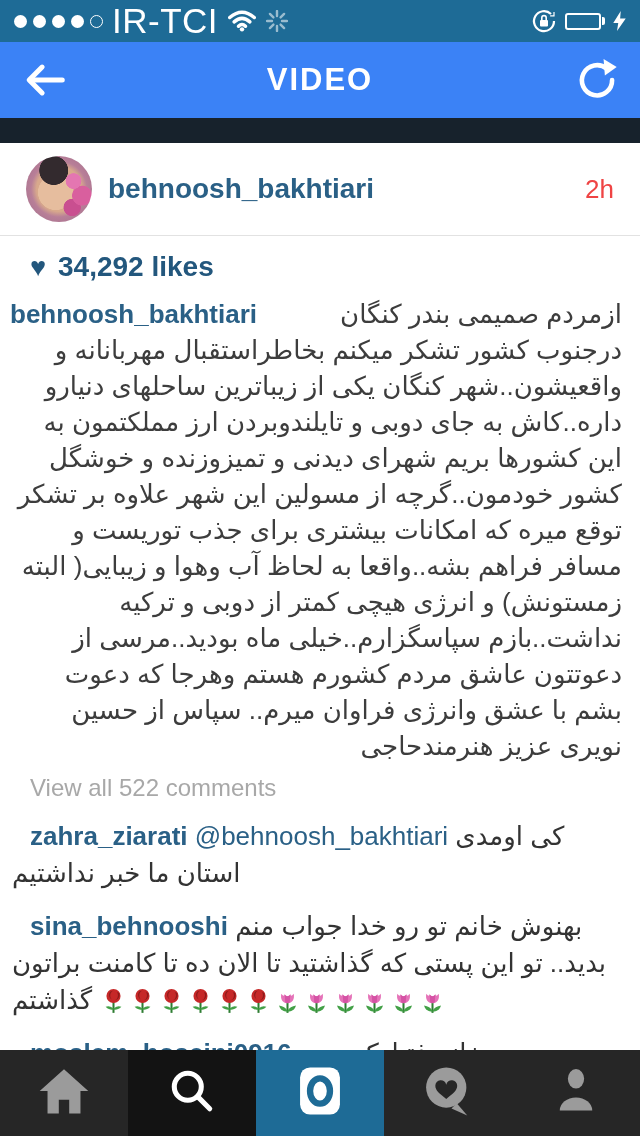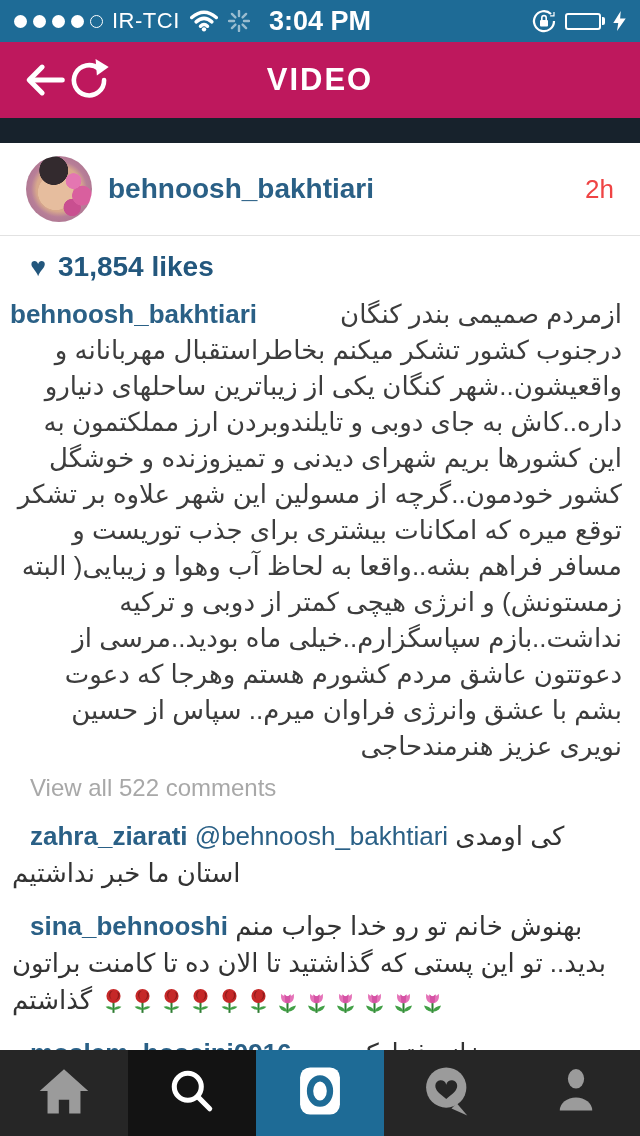--- a/index.html
+++ b/index.html
@@ -5,32 +5,32 @@
   html,body{margin:0;padding:0;background:#000;}
   .screen{position:relative;width:640px;height:1136px;margin:0 auto;background:#fff;overflow:hidden;
     font-family:"Liberation Sans","DejaVu Sans",sans-serif;}
 
   
   .statusbar{position:absolute;top:0;left:0;width:640px;height:42px;background:#1e6b96;color:#fff;
     display:flex;align-items:center;padding:0 14px;box-sizing:border-box;}
   .sig-dots{display:flex;gap:6px;align-items:center;}
   .dot{width:13px;height:13px;border-radius:50%;background:#fff;}
   .dot.empty{background:transparent;border:1.5px solid #fff;box-sizing:border-box;}
-  .carrier{font-size:22px;margin-left:9px;font-weight:400;letter-spacing:.5px;}
+  .carrier{font-size:35px;margin-left:9px;font-weight:400;letter-spacing:.5px;}
   .sb-icon{margin-left:10px;display:flex;align-items:center;}
   .clock{position:absolute;left:0;right:0;text-align:center;font-size:27px;font-weight:bold;pointer-events:none;}
   .sb-right{margin-left:auto;display:flex;align-items:center;gap:8px;z-index:2;}
   .battery{display:flex;align-items:center;}
   .bat-body{width:36px;height:17px;border:2px solid #fff;border-radius:3px;padding:1px;box-sizing:border-box;}
   .bat-fill{height:100%;background:#4cd964;border-radius:1px;}
   .bat-nub{width:3px;height:8px;background:#fff;border-radius:0 2px 2px 0;margin-left:1px;}
 
   
-  .navbar{position:absolute;top:42px;left:0;width:640px;height:76px;background:#be185d;color:#fff;
-    display:flex;align-items:center;padding:0 22px;box-sizing:border-box;}
+  .navbar{position:absolute;top:42px;left:0;width:640px;height:76px;background:#3b82f6;color:#fff;
+    display:flex;align-items:center;justify-content:space-between;padding:0 22px;box-sizing:border-box;}
   .nav-title{position:absolute;left:0;right:0;text-align:center;font-size:31px;font-weight:bold;letter-spacing:2px;pointer-events:none;}
   .nav-btn{display:flex;align-items:center;z-index:2;}
 
   
   .video-strip{position:absolute;top:118px;left:0;width:640px;height:25px;background:#17222c;}
 
   
   .post-header{position:absolute;top:143px;left:0;width:640px;height:93px;background:#fff;
     border-bottom:1px solid #e2e2e2;display:flex;align-items:center;padding:0 26px;box-sizing:border-box;}
   .avatar{width:66px;height:66px;border-radius:50%;flex:0 0 auto;
@@ -92,21 +92,20 @@
         <line x1="11" y1="1" x2="11" y2="6"></line>
           <line x1="11" y1="16" x2="11" y2="21"></line>
         <line x1="1" y1="11" x2="6" y2="11"></line>
           <line x1="16" y1="11" x2="21" y2="11"></line>
         <line x1="3.9" y1="3.9" x2="7.4" y2="7.4"></line>
           <line x1="14.6" y1="14.6" x2="18.1" y2="18.1"></line>
         <line x1="3.9" y1="18.1" x2="7.4" y2="14.6"></line>
           <line x1="14.6" y1="7.4" x2="18.1" y2="3.9"></line>
       </svg>
     </span>
-    <span class="clock">3:04 PM</span>
     <div class="sb-right">
       <span style="display:flex;">
         <svg width="26" height="26" viewBox="0 0 26 26" fill="none">
           <path d="M23 13 a10 10 0 1 1 -3 -7" stroke="#fff" stroke-width="2.2"></path>
           <path d="M23 3 v7 h-7" fill="none" stroke="#fff" stroke-width="2.2" transform="translate(1,-1) scale(0.55) translate(17,6)"></path>
           <rect x="9" y="12" width="8" height="6.5" rx="1" fill="#fff"></rect>
           <path d="M10.8 12 v-2.2 a2.2 2.2 0 0 1 4.4 0 V12" stroke="#fff" stroke-width="1.6" fill="none"></path>
         </svg>
       </span>
       <span class="battery">
@@ -142,21 +141,21 @@
   <div class="post-header">
     <div class="avatar"></div>
     <a class="header-user">behnoosh_bakhtiari</a>
     <span class="header-time">2h</span>
   </div>
 
   <div class="content">
 
     <div class="likes-row">
       <span class="likes-heart">♥</span>
-      <span>31,854 likes</span>
+      <span>34,292 likes</span>
     </div>
 
     <div class="caption">
       <a class="c-user">behnoosh_bakhtiari</a><span>ازمردم صمیمی بندر کنگان درجنوب کشور تشکر میکنم بخاطراستقبال مهربانانه و واقعیشون..شهر کنگان یکی از زیباترین ساحلهای دنیارو داره..کاش به جای دوبی و تایلندوبردن ارز مملکتمون به این کشورها بریم شهرای دیدنی و تمیزوزنده و خوشگل کشور خودمون..گرچه از مسولین این شهر علاوه بر تشکر توقع میره که امکانات بیشتری برای جذب توریست و مسافر فراهم بشه..واقعا به لحاظ آب وهوا و زیبایی( البته زمستونش) و انرژی هیچی کمتر از دوبی و ترکیه نداشت..بازم سپاسگزارم..خیلی ماه بودید..مرسی از دعوتتون عاشق مردم کشورم هستم وهرجا که دعوت بشم با عشق وانرژی فراوان میرم.. سپاس از حسین نویری عزیز هنرمندحاجی فیروزتوانمند@hajifirouziran..یاعلی</span>
     </div>
 
     <div class="view-all">View all 522 comments</div>
 
     <div class="comment cm2">
       <a class="c-user">zahra_ziarati</a>

